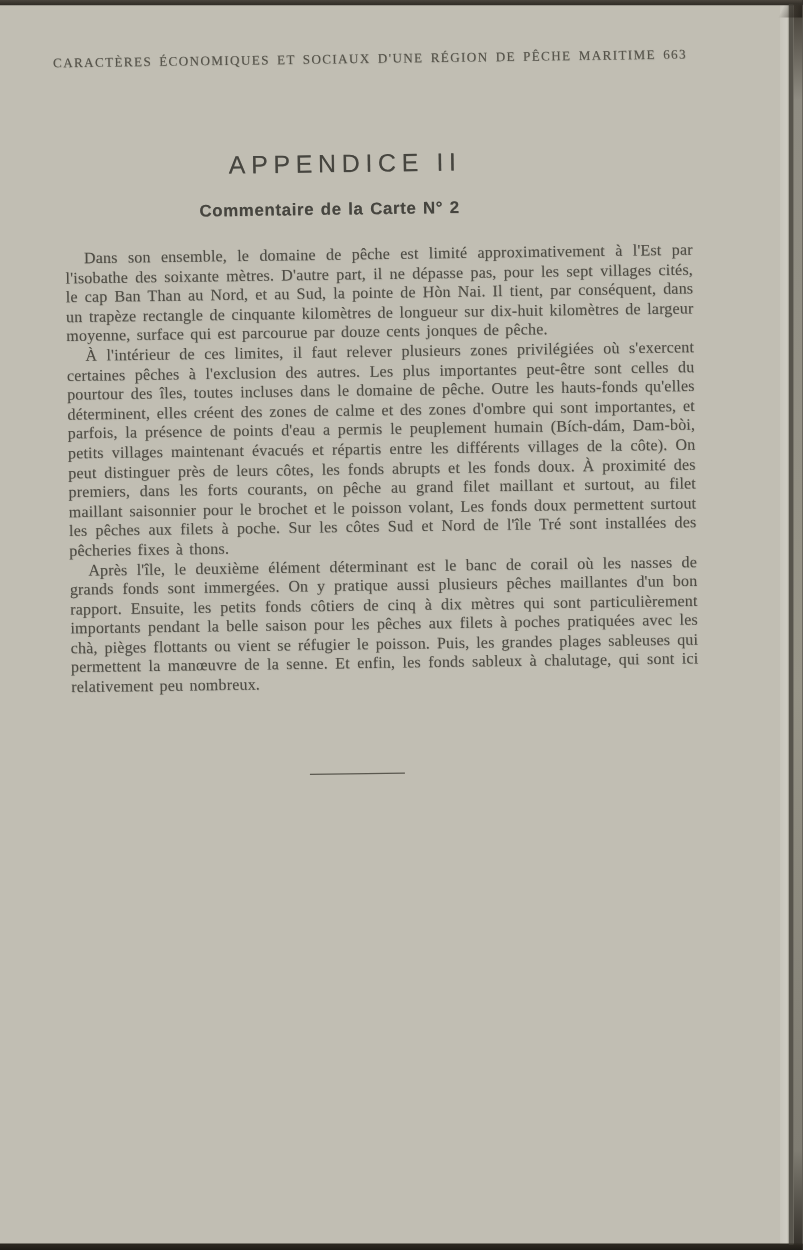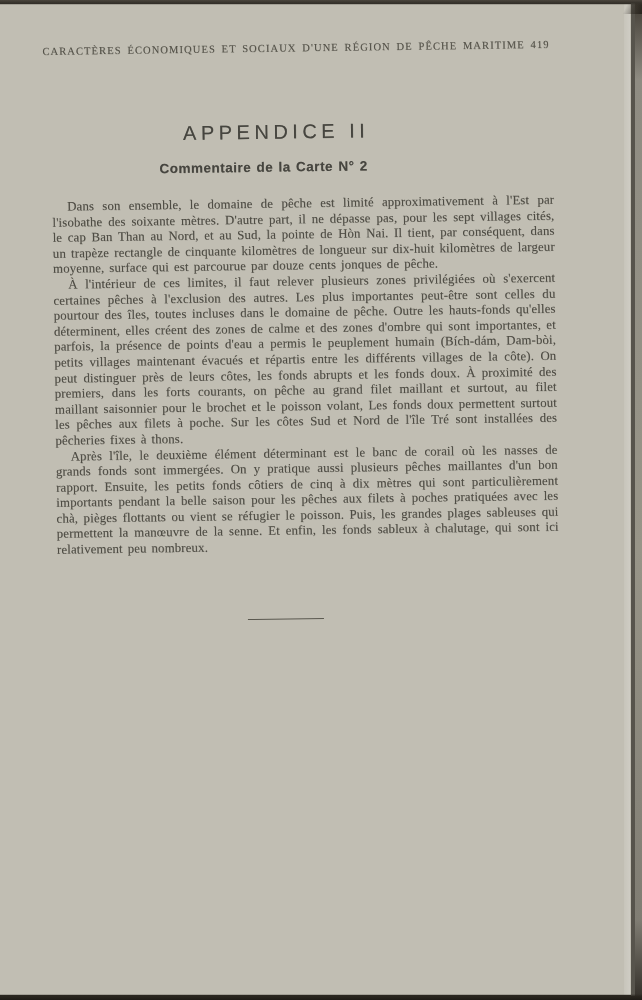--- a/index.html
+++ b/index.html
@@ -150,21 +150,21 @@
 <div class="photo">
   <div class="paper"></div>
   <div class="edge-highlight"></div>
   <div class="edge-line"></div>
   <div class="edge-outer"></div>
   <div class="corner-tr"></div>
   <div class="strip-top"></div>
   <div class="strip-bottom"></div>
 
   <div class="content">
-    <div class="running-header"><span>CARACTÈRES ÉCONOMIQUES ET SOCIAUX D'UNE RÉGION DE PÊCHE MARITIME</span>&nbsp;<span>419</span></div>
+    <div class="running-header"><span>CARACTÈRES ÉCONOMIQUES ET SOCIAUX D'UNE RÉGION DE PÊCHE MARITIME</span>&nbsp;<span>663</span></div>
 
     <div class="title">APPENDICE II</div>
 
     <div class="subtitle">Commentaire de la Carte N° 2</div>
 
     <div class="body-text">
 
     <p class="para"><span>Dans son ensemble, le domaine de pêche est limité approximativement à l'Est par l'isobathe des soixante mètres. D'autre part, il ne dépasse pas, pour les sept villages cités, le cap Ban Than au Nord, et au Sud, la pointe de Hòn Nai. Il tient, par conséquent, dans un trapèze rectangle de cinquante kilomètres de longueur sur dix-huit kilomètres de largeur moyenne, surface qui est parcourue par douze cents jonques de pêche.</span></p>
         <p class="para"><span>À l'intérieur de ces limites, il faut relever plusieurs zones privilégiées où s'exercent certaines pêches à l'exclusion des autres. Les plus importantes peut-être sont celles du pourtour des îles, toutes incluses dans le domaine de pêche. Outre les hauts-fonds qu'elles déterminent, elles créent des zones de calme et des zones d'ombre qui sont importantes, et parfois, la présence de points d'eau a permis le peuplement humain (Bích-dám, Dam-bòi, petits villages maintenant évacués et répartis entre les différents villages de la côte). On peut distinguer près de leurs côtes, les fonds abrupts et les fonds doux. À proximité des premiers, dans les forts courants, on pêche au grand filet maillant et surtout, au filet maillant saisonnier pour le brochet et le poisson volant, Les fonds doux permettent surtout les pêches aux filets à poche. Sur les côtes Sud et Nord de l'île Tré sont installées des pêcheries fixes à thons.</span></p>
         <p class="para"><span>Après l'île, le deuxième élément déterminant est le banc de corail où les nasses de grands fonds sont immergées. On y pratique aussi plusieurs pêches maillantes d'un bon rapport. Ensuite, les petits fonds côtiers de cinq à dix mètres qui sont particulièrement importants pendant la belle saison pour les pêches aux filets à poches pratiquées avec les </span><span class="it">chà</span><span>, pièges flottants ou vient se réfugier le poisson. Puis, les grandes plages sableuses qui permettent la manœuvre de la senne. Et enfin, les fonds sableux à chalutage, qui sont ici relativement peu nombreux.</span></p>

